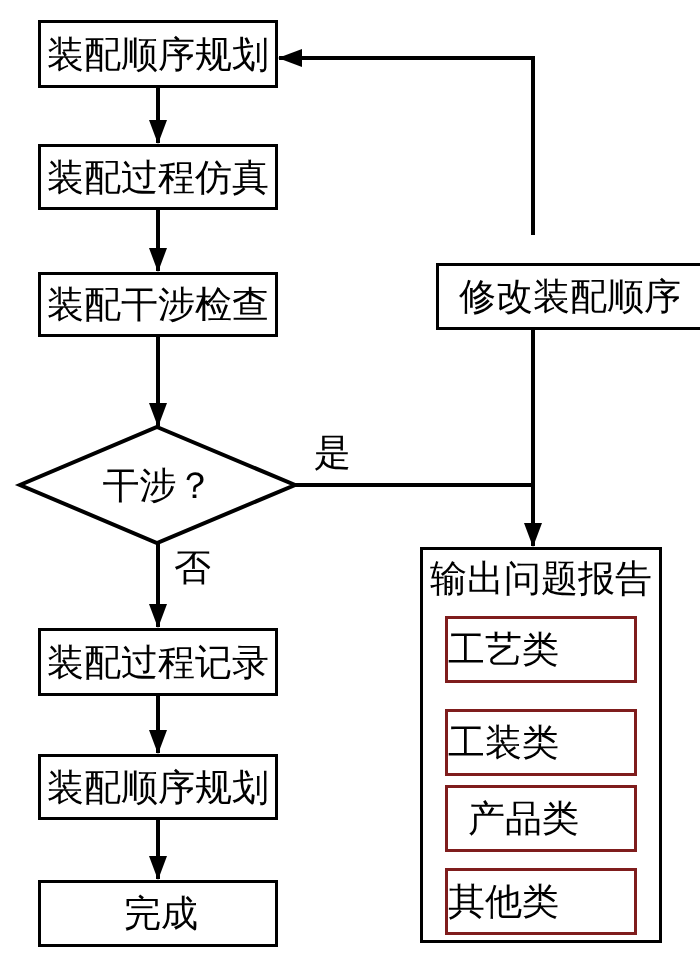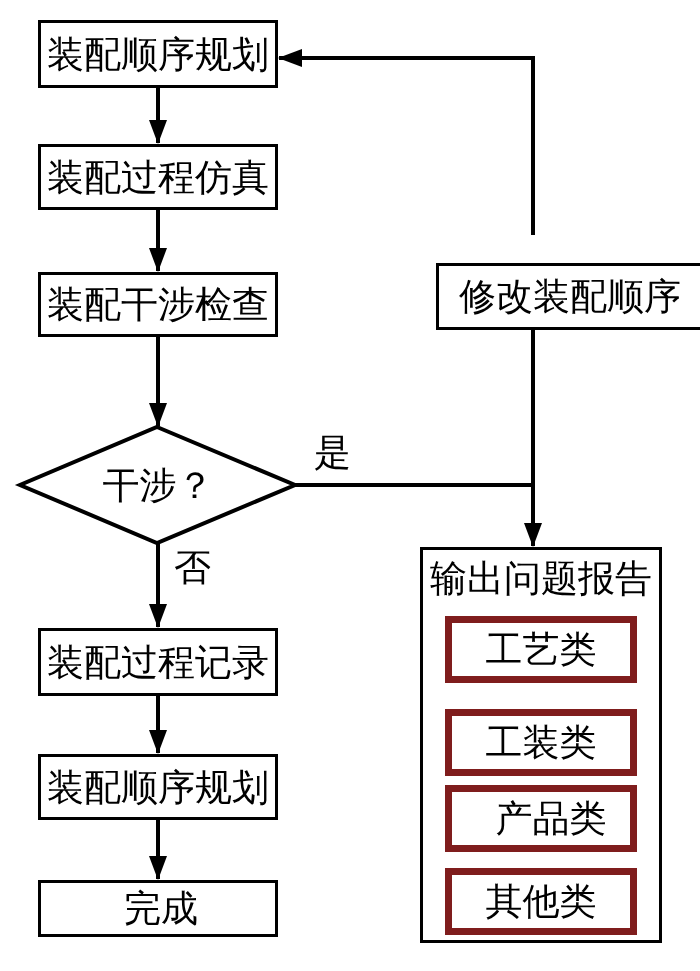--- a/index.html
+++ b/index.html
@@ -76,25 +76,25 @@
     font-size: 37px;
     line-height: 1;
     white-space: nowrap;
   }
   .report-item {
     position: absolute;
     box-sizing: border-box;
     left: 22px;
     width: 192px;
     height: 67px;
-    border: 7px solid #7f1d1d;
+    border: 3px solid #7f1d1d;
     background: #ffffff;
     display: flex;
     align-items: center;
-    justify-content: center;
+    justify-content: flex-start;
     font-size: 37px;
     line-height: 1;
     white-space: nowrap;
   }
 </style>
 </head>
 <body>
 
 <div id="canvas">
 
@@ -151,21 +151,21 @@
   </div>
 
   <div class="node proc" style="top:628px;height:68px;">
     <span>装配过程记录</span>
   </div>
 
   <div class="node proc" style="top:754px;height:66px;">
     <span>装配顺序规划</span>
   </div>
 
-  <div class="node proc" style="top:880px;height:57px;padding-left:6px;">
+  <div class="node proc" style="top:880px;height:67px;padding-left:6px;">
     <span>完成</span>
   </div>
 
   <div class="node" style="left:436px;top:235px;width:268px;height:67px;margin-top:28px;">
     <span>修改装配顺序</span>
   </div>
 
   <div class="report-group">
     <div class="report-title">
       <span>输出问题报告</span>

